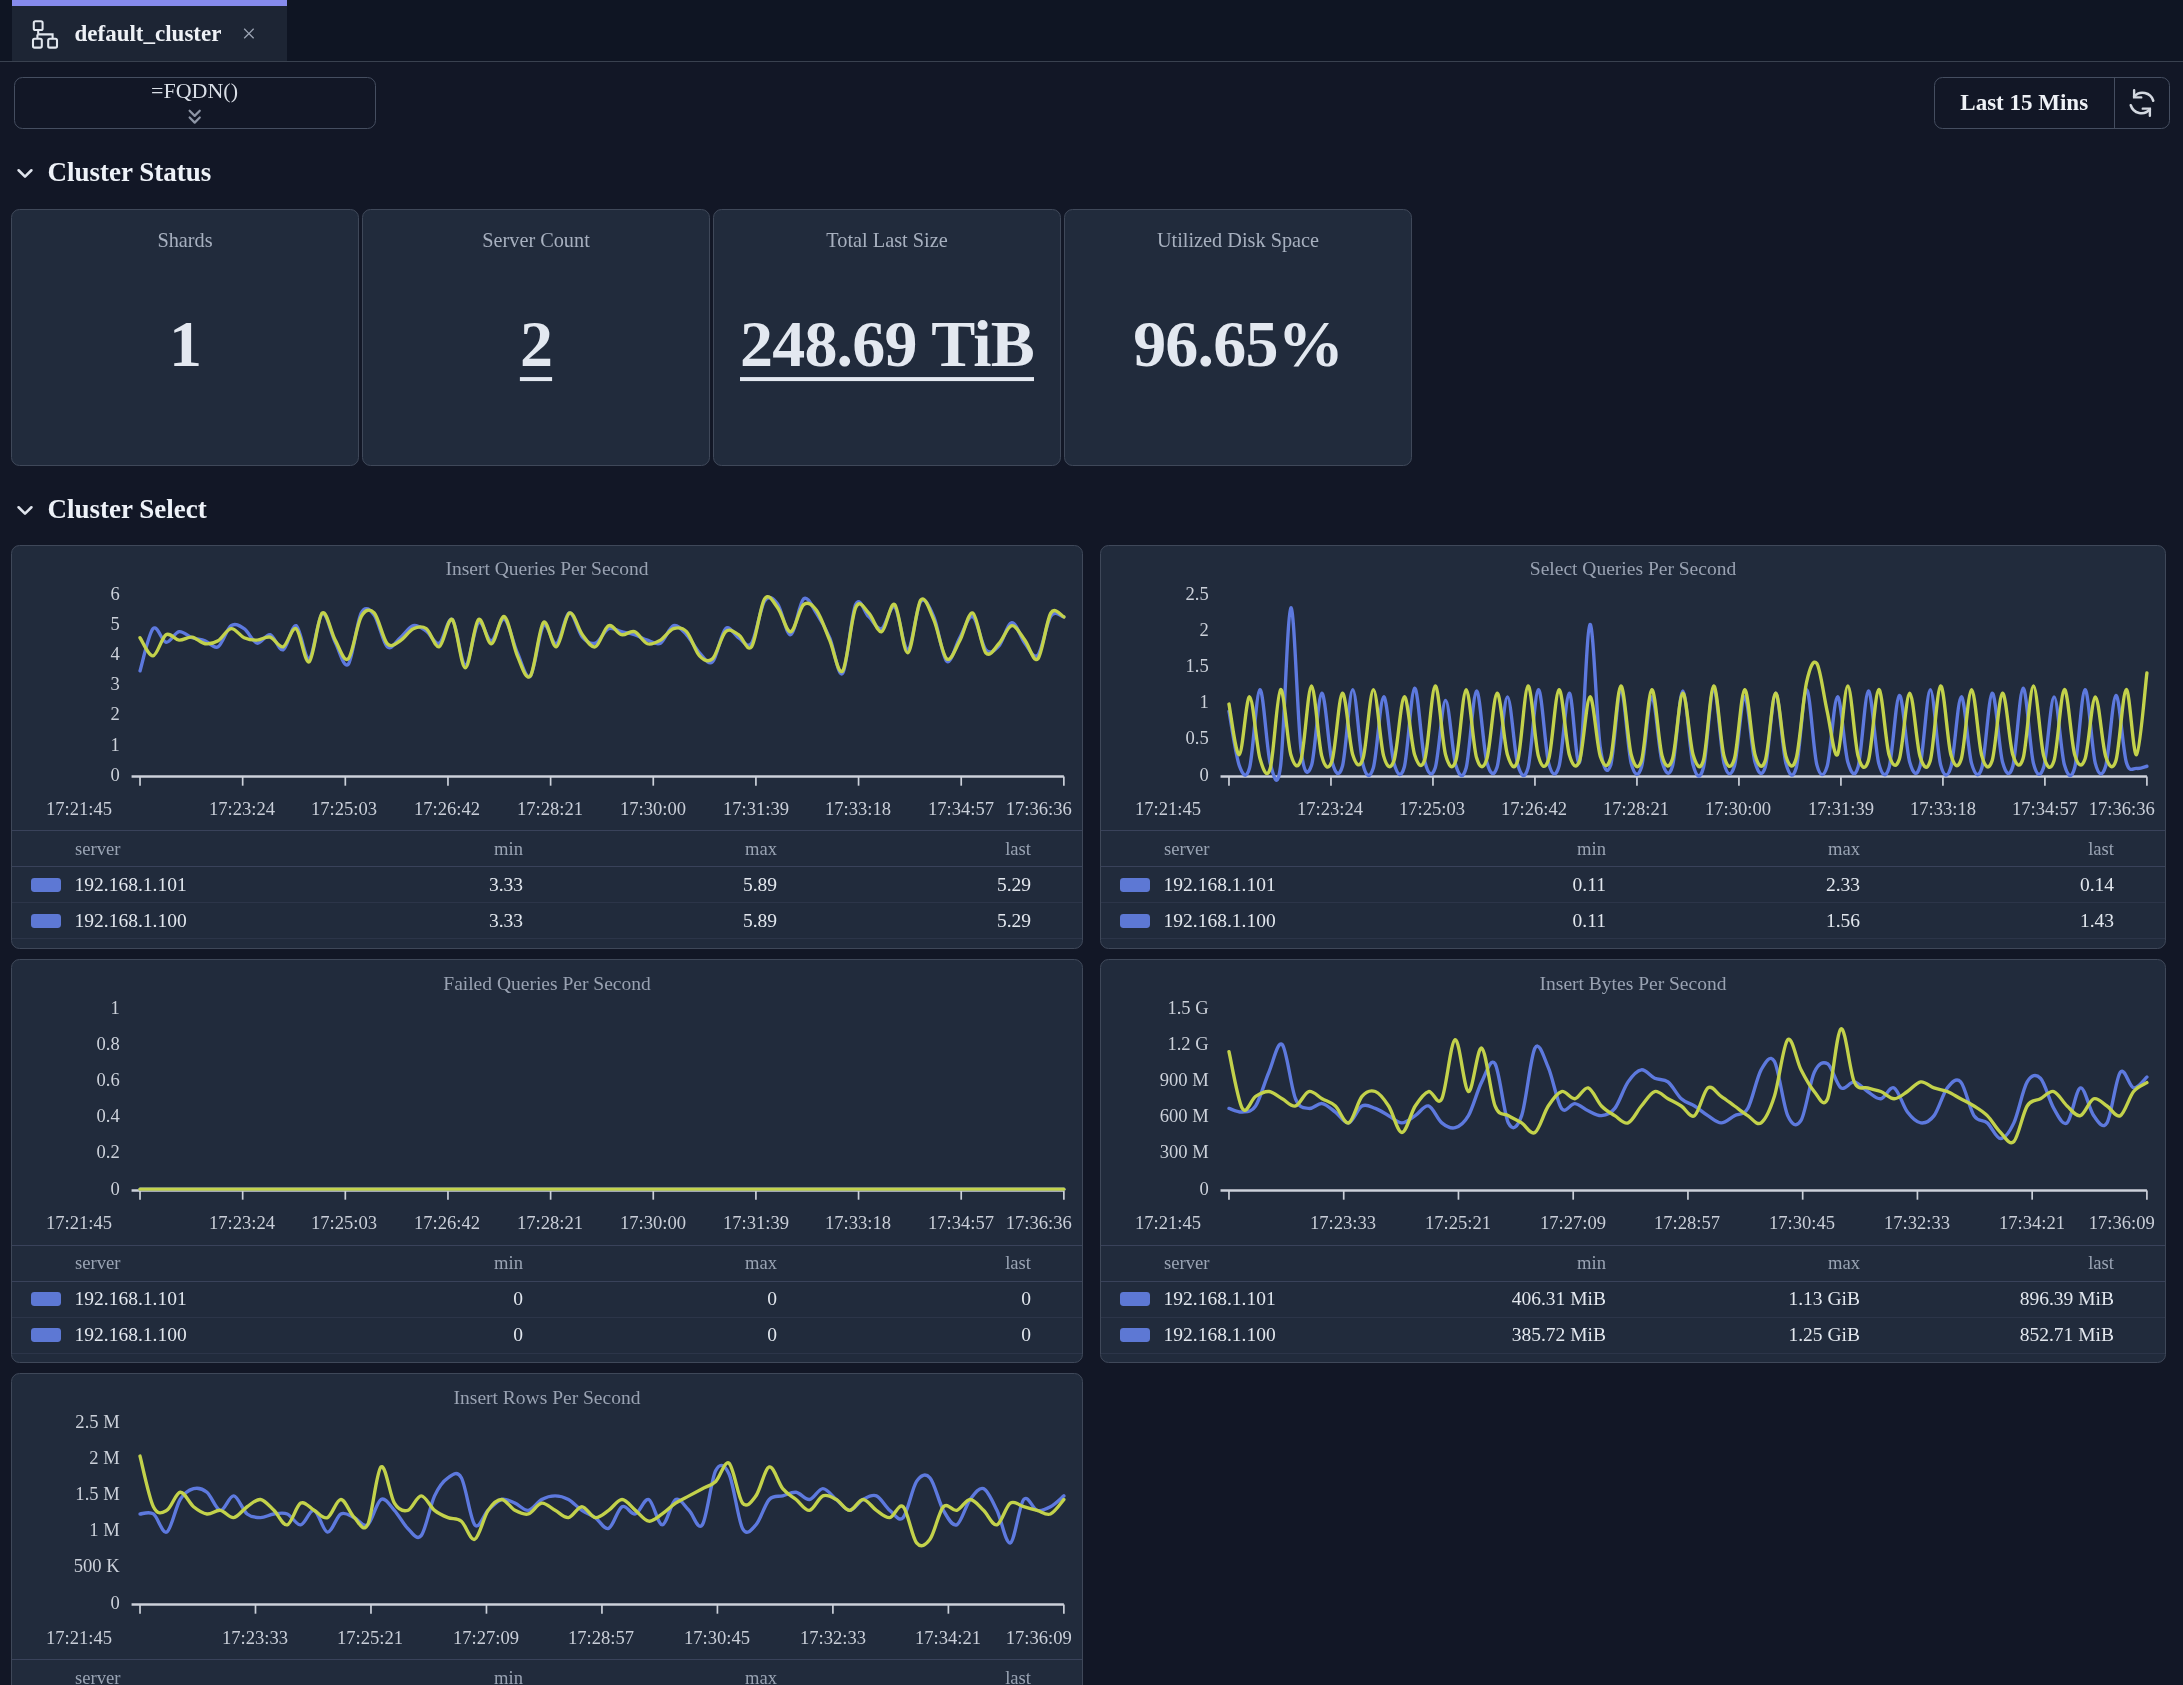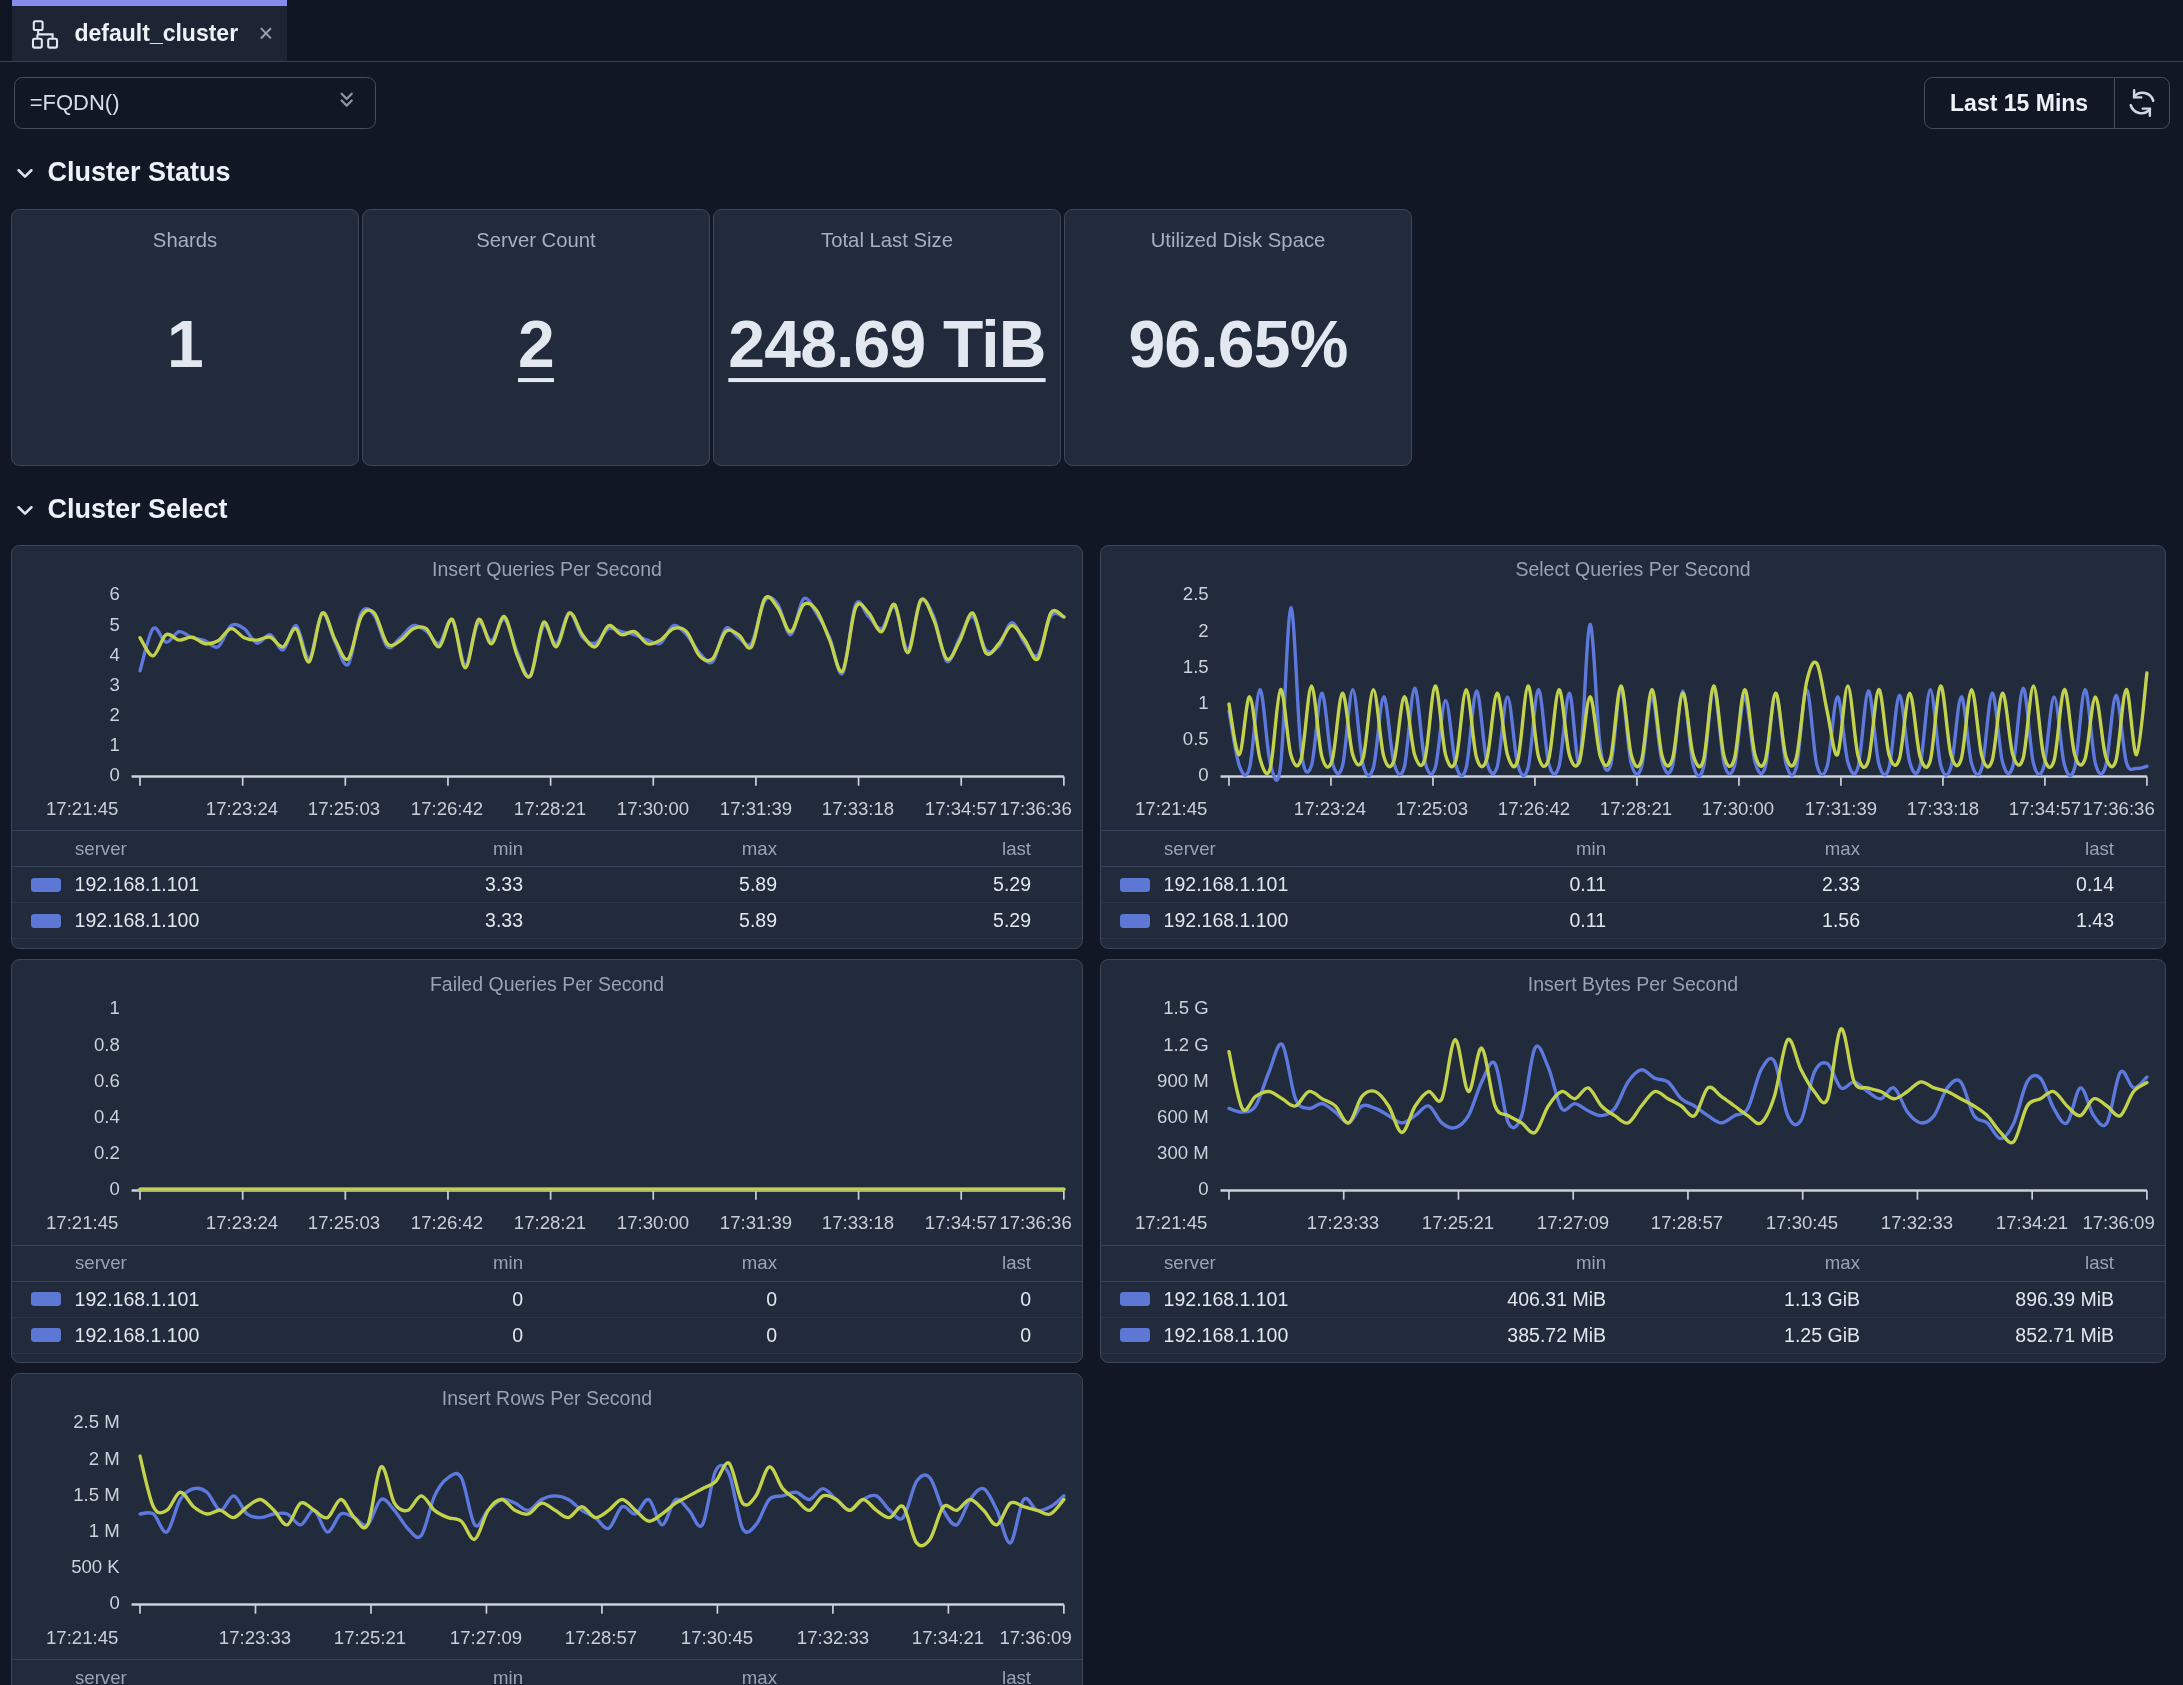--- a/index.html
+++ b/index.html
@@ -2,21 +2,21 @@
 <html style="font-size:13.5px"><head>
 <meta charset="utf-8">
 <style>
   * { box-sizing: border-box; margin: 0; padding: 0; }
   html,body { background:#121726; }
   .screen {
     position: relative;
     width: 2183px; height: 1686px;
     overflow: hidden;
     background: #121726;
-    font-family: Liberation Sans, sans-serif;
+    font-family: Liberation Serif, serif;
     color: #e6eaf1;
   }
   
   .tabbar {
     height: 62px; background: #0f1523;
     border-bottom: 1.7px solid #39414f;
     display: flex; align-items: stretch;
   }
   .tab {
     margin-left: 12px; width: 275px;
@@ -27,21 +27,21 @@
   .tab .ticon { flex: 0 0 auto; display:flex; }
   .tab .tlabel { font-size: 23px; font-weight: bold; color: #eef1f6; white-space: nowrap; }
   .tab .tclose { margin-left: 6.8px; font-size: 25.4px; color: #9aa3b2; line-height: 1; }
   
   .toolbar { position: relative; margin: 15.2px 13.5px 0 13.5px; height: 52px; }
   .hostselect {
     position: absolute; left: 0; top: 0;
     width: 362px; height: 52px;
     border: 1.7px solid #454e60; border-radius: 8.5px;
     display: flex; align-items: center;
-    padding: 0 15.2px; color: #d9dee6; font-size: 22px;
+    padding: 0 15.2px; color: #d9dee6; font-size: 22px; flex-direction: column;
   }
   .hostselect .hs-val { flex: 1; }
   .timegroup {
     position: absolute; right: 0; top: 0;
     height: 52px; display: flex; align-items: stretch;
     border: 1.7px solid #454e60; border-radius: 8.5px; overflow: hidden;
   }
   .timelabel {
     display: flex; align-items: center; padding: 0 25.4px;
     font-size: 23px; font-weight: bold; color: #eef1f6;

